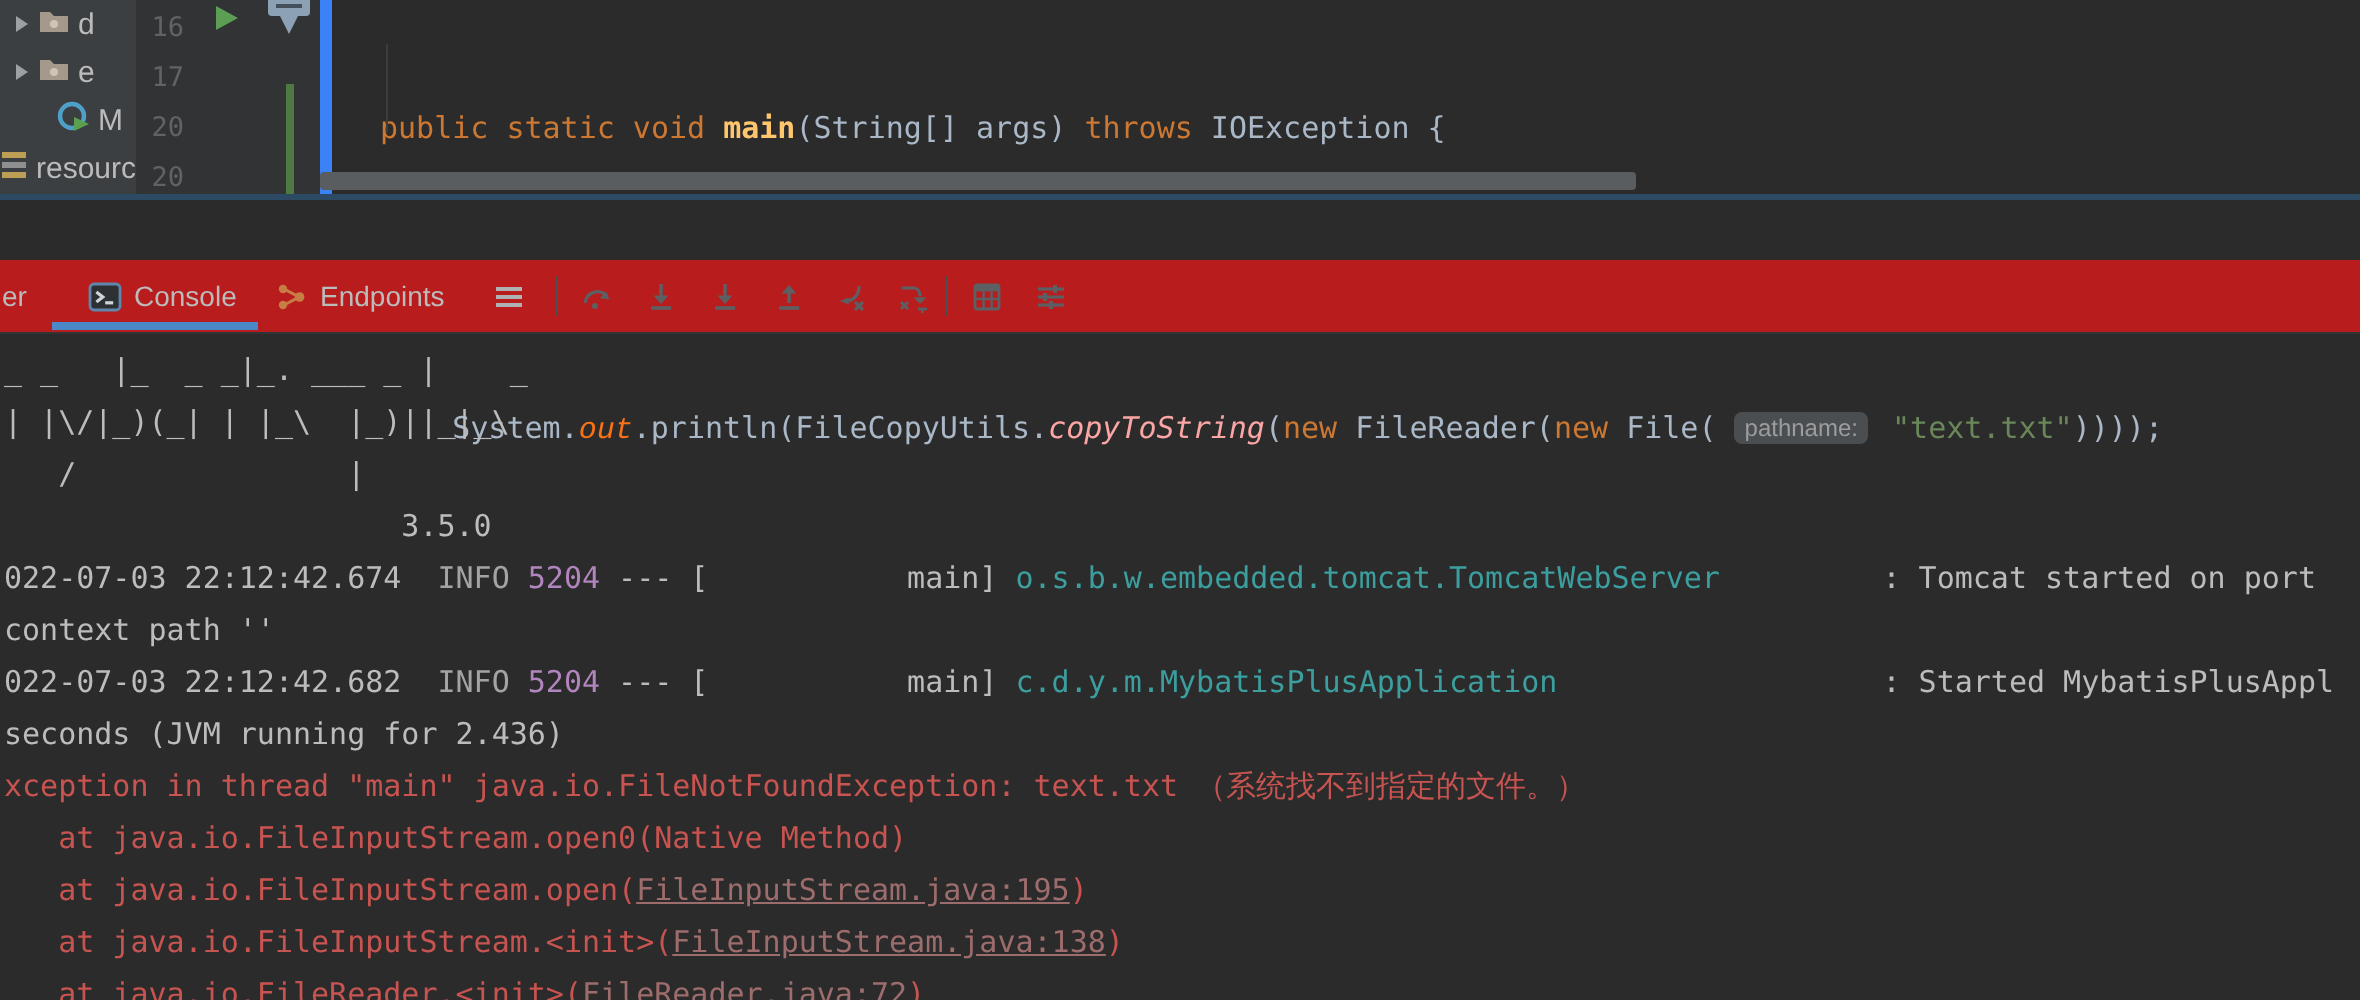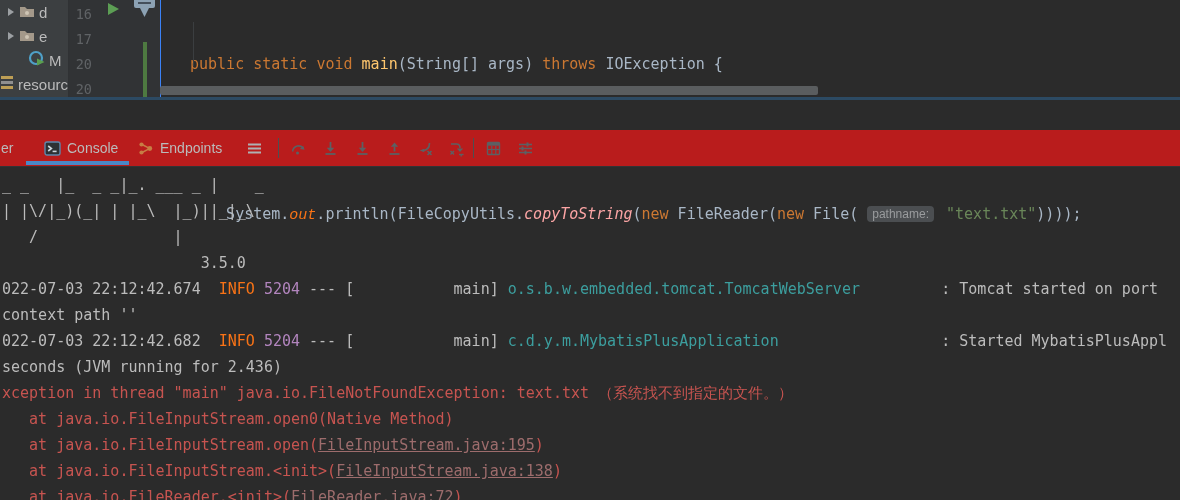--- a/index.html
+++ b/index.html
@@ -7,42 +7,42 @@
        font-family:"Liberation Sans",sans-serif;}
 
   
   #editor{position:absolute;left:0;top:0;width:1180px;height:97px;background:#2B2B2B;}
   #code{position:absolute;left:190px;top:2px;font:15px/25px "DejaVu Sans Mono",monospace;
         white-space:pre;color:#A9B7C6;}
   .codeline{height:25px;}
   .indent-guide{position:absolute;left:193px;top:22px;width:1px;height:44px;background:#3B3E40;}
 
   #gutter{position:absolute;left:68px;top:0;width:92px;height:97px;background:#313335;
-          border-right:1px solid #3b82f6;}
+          border-right:6px solid #3b82f6;}
   #linenums{position:absolute;left:2px;top:2px;width:22px;text-align:right;
             font:13.5px/25px "DejaVu Sans Mono",monospace;color:#606366;}
   .run-arrow{position:absolute;left:40px;top:3px;width:0;height:0;
              border-left:11px solid #5C9E54;border-top:6px solid transparent;border-bottom:6px solid transparent;}
   .vcs-bar{position:absolute;left:75px;top:42px;width:4px;height:55px;background:#4E7A41;}
   .gutter-pin{position:absolute;left:64px;top:-6px;}
 
   #tree{position:absolute;left:0;top:0;width:68px;height:97px;background:#3C3F41;
         border-right:1px solid #303234;z-index:3;overflow:hidden;}
   .tree-row{position:absolute;left:0;height:20px;display:flex;align-items:center;
             color:#BBBBBB;font-size:15px;white-space:nowrap;}
   .chev{width:0;height:0;border-left:6px solid #9CA0A3;border-top:4px solid transparent;
         border-bottom:4px solid transparent;margin:0 5px 0 8px;flex:0 0 auto;}
   .tico{flex:0 0 auto;margin-right:4px;}
 
   #hscroll{position:absolute;left:160px;top:86px;width:658px;height:9px;background:#5A5D5F;
            border-radius:2px;z-index:2;}
 
   
   .tk-kw{color:#CC7832;}
-  .tk-method{color:#FFC66D;font-weight:normal;}
+  .tk-method{color:#FFC66D;font-weight:bold;}
   .tk-smethod{color:#fca5a5;font-style:italic;}
   .tk-field{color:#f97316;font-style:italic;font-family:Liberation Mono, monospace;}
   .tk-code{color:#A9B7C6;}
   .tk-str{color:#6A8759;}
   .tk-hint{background:#4B4E51;color:#9A9C9E;border-radius:4px;padding:1px 5px;
            font-size:12px;font-family:"Liberation Sans",sans-serif;margin-right:3px;position:relative;top:-1px;}
 
   
   #panel-band{position:absolute;left:0;top:97px;width:1180px;height:3px;background:#2C4A63;}
   #runtab-row{position:absolute;left:0;top:100px;width:1180px;height:30px;background:#34373A;}
@@ -58,21 +58,21 @@
   .tb-underline{position:absolute;top:31px;height:4px;background:#4A88C7;}
   .tb-sep{position:absolute;top:8px;width:1px;height:20px;background:#4C4F51;}
   .tb-ico{position:absolute;top:10px;width:17px;height:17px;}
 
   
   #console{position:absolute;left:0;top:166px;width:1180px;height:334px;margin:0;
            box-sizing:border-box;padding:6px 0 0 2px;overflow:hidden;
            font:15px/26px "DejaVu Sans Mono",monospace;color:#BCBCBC;white-space:pre;}
   .cline{height:26px;}
   .tk-plain{color:#BCBCBC;}
-  .tk-info{color:#f97316;}
+  .tk-info{color:#a3a3a3;}
   .tk-pid{color:#B285BE;}
   .tk-logger{color:#3C9E9E;}
   .tk-err{color:#C75450;}
   .tk-link{color:#9D6C6C;text-decoration:underline;cursor:pointer;}
 
   
   #watermark{position:absolute;left:925px;top:428px;font-size:34px;color:#F7F7F7;
              letter-spacing:1px;text-shadow:0 1px 3px rgba(0,0,0,.55);font-weight:500;
              font-family:"Liberation Sans",sans-serif;}
 </style>

